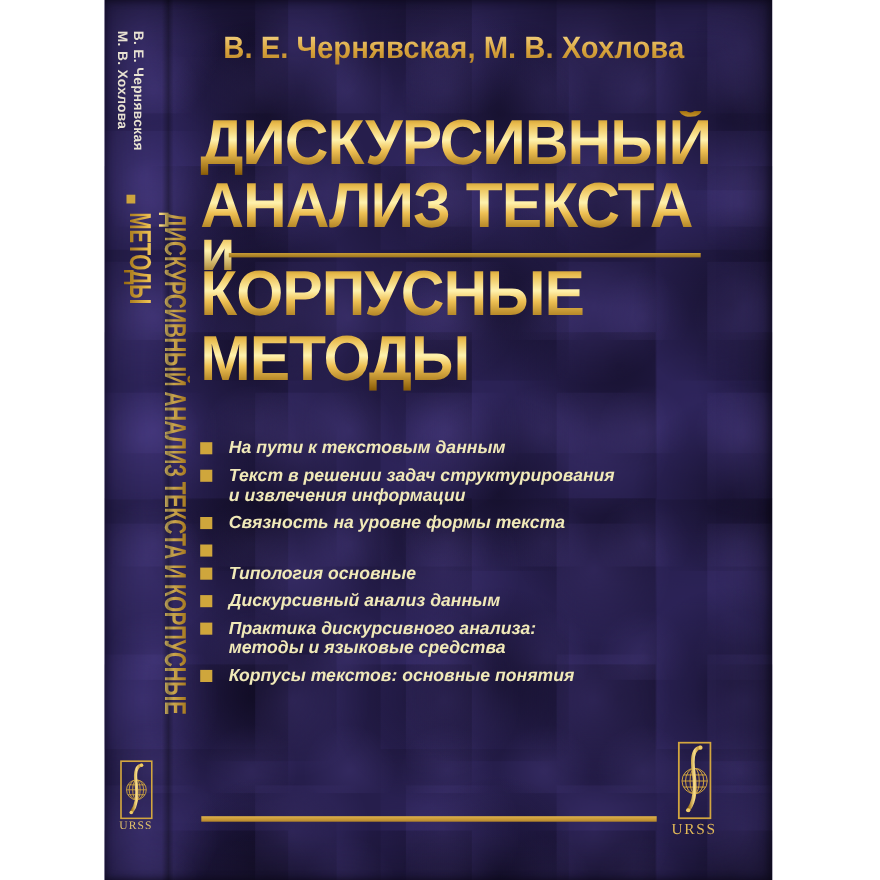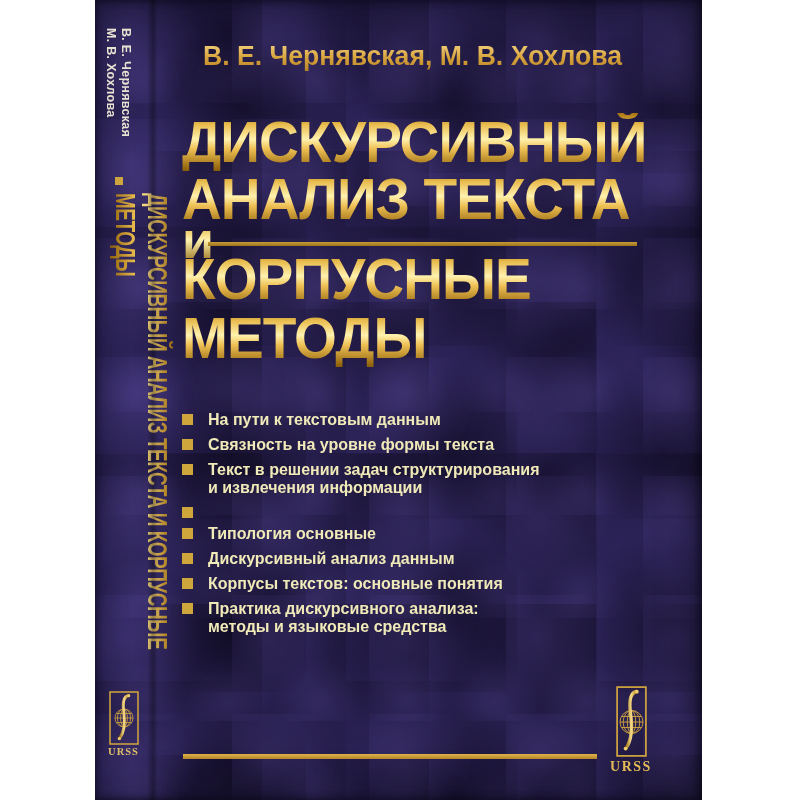--- a/index.html
+++ b/index.html
@@ -34,21 +34,21 @@
   .spine-title{
     position:absolute;left:24px;top:193px;height:500px;
     font-size:19px;font-weight:bold;letter-spacing:-.5px;
     transform:scaleX(1.45);transform-origin:center;
     background:linear-gradient(90deg,#8a5c06,#e9bc4e 40%,#f8dd86 55%,#9a6a10);
     -webkit-background-clip:text;background-clip:text;color:transparent;
   }
   .spine-logo{position:absolute;left:0;top:691px;width:57px;display:flex;flex-direction:column;align-items:center;}
 
   
-  .front{position:absolute;left:57px;top:0;width:550px;height:620px;margin-top:12px;}
+  .front{position:absolute;left:57px;top:0;width:550px;height:620px;}
   .authors{
     position:absolute;left:30px;top:28px;width:461px;
     font-size:28px;font-weight:bold;text-align:center;white-space:nowrap;
     transform:scaleX(.95);transform-origin:center;
     background:linear-gradient(180deg,#f2d07e 10%,#d8a43c 55%,#b9852a 95%);
     -webkit-background-clip:text;background-clip:text;color:transparent;
   }
   .title{
     position:absolute;left:30px;white-space:nowrap;
     font-size:58px;font-weight:bold;letter-spacing:-1px;line-height:1;
@@ -61,28 +61,28 @@
     position:absolute;left:30px;top:202px;font-size:52px;font-weight:bold;line-height:1;
     background:linear-gradient(180deg,#a5720e 0%,#e9bc4e 25%,#fff2ae 50%,#8a5c06 100%);
     -webkit-background-clip:text;background-clip:text;color:transparent;
   }
   .trule{position:absolute;left:56px;top:230px;width:429px;height:4px;
     background:linear-gradient(180deg,#c79b36,#9c741e);}
 
   .topics{position:absolute;left:30px;top:399px;width:480px;}
   .topic{display:flex;align-items:flex-start;margin-bottom:7px;}
   .sq{width:11px;height:11px;background:#cfa63c;margin:3px 15px 0 0;flex-shrink:0;}
-  .tt{font-size:16px;font-weight:bold;line-height:18px;color:#f0e9b8;white-space:pre-line;}
+  .tt{font-size:16px;font-weight:bold;line-height:18px;color:#f0e9b8;white-space:pre-line;font-style:italic;}
 
   .bottom-rule{position:absolute;left:31px;top:742px;width:414px;height:5px;
     background:linear-gradient(180deg,#e0b24a,#b5862a);}
 
   .front-logo{position:absolute;left:448px;top:674px;width:62px;display:flex;flex-direction:column;align-items:center;}
 
-  .urss-word{font-family:"Liberation Serif",serif;font-weight:bold;color:#e2ba58;
+  .urss-word{font-family:"Liberation Serif",serif;font-weight:normal;color:#e2ba58;
     letter-spacing:1.5px;font-size:14px;line-height:1;margin-top:3px;}
   .urss-word.small{font-size:10.5px;letter-spacing:1px;margin-top:2px;color:#e0c06a;}
 </style>
 </head>
 <body>
 
 <div class="stage">
   <div class="book">
 
     <div class="spine">
@@ -127,46 +127,46 @@
       <div class="title t3">КОРПУСНЫЕ</div>
       <div class="title t4">МЕТОДЫ</div>
 
       <div class="topics">
         <div class="topic">
             <span class="sq"></span>
             <span class="tt">На пути к текстовым данным</span>
           </div>
         <div class="topic">
             <span class="sq"></span>
-            <span class="tt">Связность на уровне формы текста</span>
+            <span class="tt">Текст в решении задач структурирования
+и извлечения информации</span>
           </div>
         <div class="topic">
             <span class="sq"></span>
-            <span class="tt">Текст в решении задач структурирования
-и извлечения информации</span>
+            <span class="tt">Связность на уровне формы текста</span>
           </div>
         <div class="topic">
             <span class="sq"></span>
           </div>
         <div class="topic">
             <span class="sq"></span>
             <span class="tt">Типология основные</span>
           </div>
         <div class="topic">
             <span class="sq"></span>
             <span class="tt">Дискурсивный анализ данным</span>
           </div>
         <div class="topic">
             <span class="sq"></span>
-            <span class="tt">Корпусы текстов: основные понятия</span>
+            <span class="tt">Практика дискурсивного анализа:
+методы и языковые средства</span>
           </div>
         <div class="topic">
             <span class="sq"></span>
-            <span class="tt">Практика дискурсивного анализа:
-методы и языковые средства</span>
+            <span class="tt">Корпусы текстов: основные понятия</span>
           </div>
       </div>
 
       <div class="bottom-rule"></div>
 
       <div class="front-logo">
         <svg width="31" height="71" viewBox="0 0 31 71">
           <defs>
             <linearGradient id="gg1" x1="0" y1="0" x2="1" y2="0">
               <stop offset="0" stop-color="#9a6d14"></stop>

